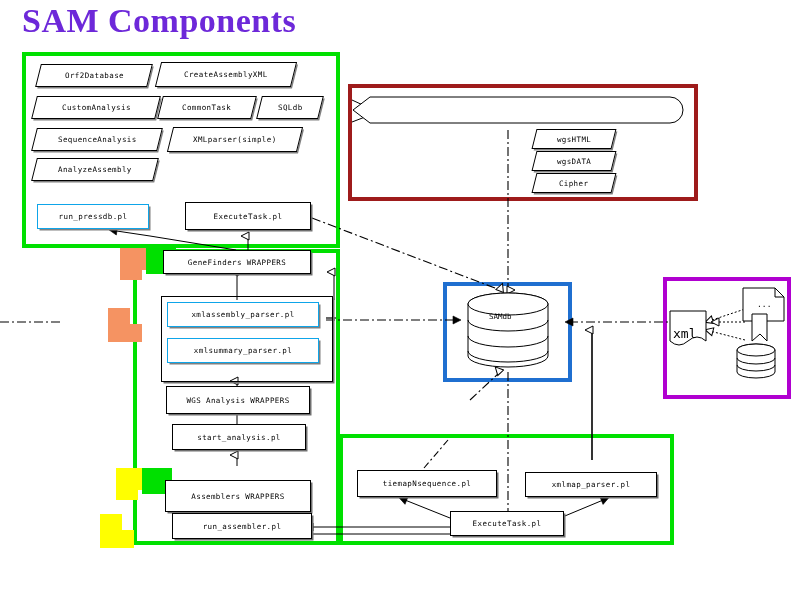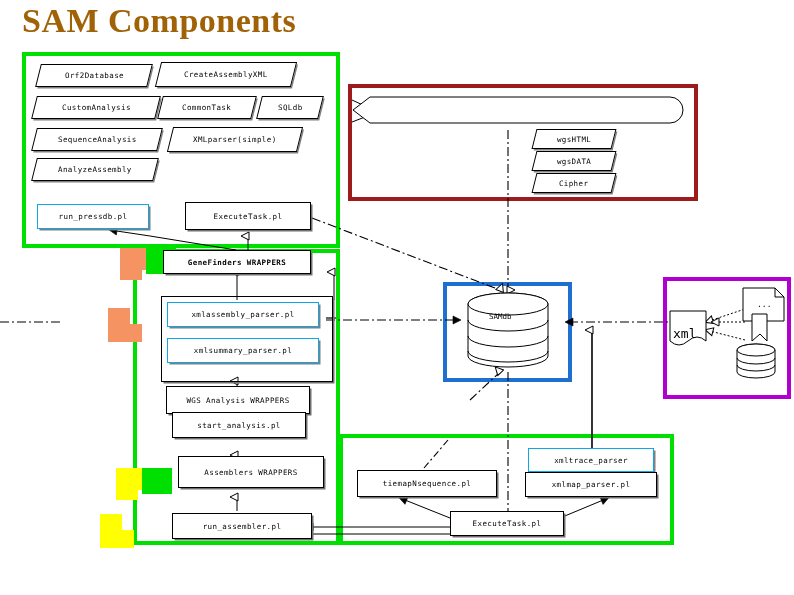--- a/index.html
+++ b/index.html
@@ -17,21 +17,21 @@
     left: 0; top: 0;
     width: 794px; height: 595px;
     background: #ffffff;
   }
   #title {
     position: absolute;
     left: 22px; top: 2px;
     font-family: "Liberation Serif", serif;
     font-size: 34px;
     font-weight: bold;
-    color: #a16207;
+    color: #6d28d9;
     letter-spacing: 0.5px;
     white-space: nowrap;
   }
   
   .node {
     position: absolute;
     box-sizing: border-box;
     display: flex;
     align-items: center;
     justify-content: center;
@@ -281,30 +281,29 @@
     <span>XMLparser(simple)</span>
   </div>
 
   <div class="node para" style="left:34px; top:158px; width:122px; height:23px;">
     <span>AnalyzeAssembly</span>
   </div>
 
   <div class="node rect" style="left:37px; top:204px; width:112px; height:25px;">run_pressdb.pl</div>
   <div class="node rect-thick" style="left:185px; top:202px; width:126px; height:28px;">ExecuteTask.pl</div>
 
-  <div class="node rect-thick" style="left:163px; top:250px; width:148px; height:24px;font-weight:bold;">GeneFinders WRAPPERS</div>
+  <div class="node rect-thick" style="left:163px; top:250px; width:148px; height:24px;">GeneFinders WRAPPERS</div>
 
   <div class="node" style="left:161px; top:296px; width:172px; height:86px; border:1.5px solid #000; background:transparent; box-shadow:2px 2px 0 -0.5px #707070;"></div>
 
   <div class="node rect" style="left:167px; top:302px; width:152px; height:25px;">xmlassembly_parser.pl</div>
   <div class="node rect" style="left:167px; top:338px; width:152px; height:25px;">xmlsummary_parser.pl</div>
 
   <div class="node rect-thick" style="left:166px; top:386px; width:144px; height:28px;">WGS Analysis WRAPPERS</div>
-  <div class="node rect-thick" style="left:172px; top:412px; width:134px; height:26px;">start_analysis.pl</div>
-  <div class="node rect-thick" style="left:165px; top:456px; width:146px; height:32px;margin-left:13px;">Assemblers WRAPPERS</div>
+  <div class="node rect-thick" style="left:172px; top:424px; width:134px; height:26px;">start_analysis.pl</div>
+  <div class="node rect-thick" style="left:165px; top:480px; width:146px; height:32px;">Assemblers WRAPPERS</div>
   <div class="node rect-thick" style="left:172px; top:513px; width:140px; height:26px;">run_assembler.pl</div>
 
   <div class="node rect-thick" style="left:357px; top:470px; width:140px; height:27px;">tiemapNsequence.pl</div>
-  <div class="node rect" style="left:528px; top:448px; width:126px; height:24px;">xmltrace_parser</div>
   <div class="node rect-thick" style="left:525px; top:472px; width:132px; height:25px;">xmlmap_parser.pl</div>
   <div class="node rect-thick" style="left:450px; top:511px; width:114px; height:25px;">ExecuteTask.pl</div>
 
 </div>
 
 </body></html>

